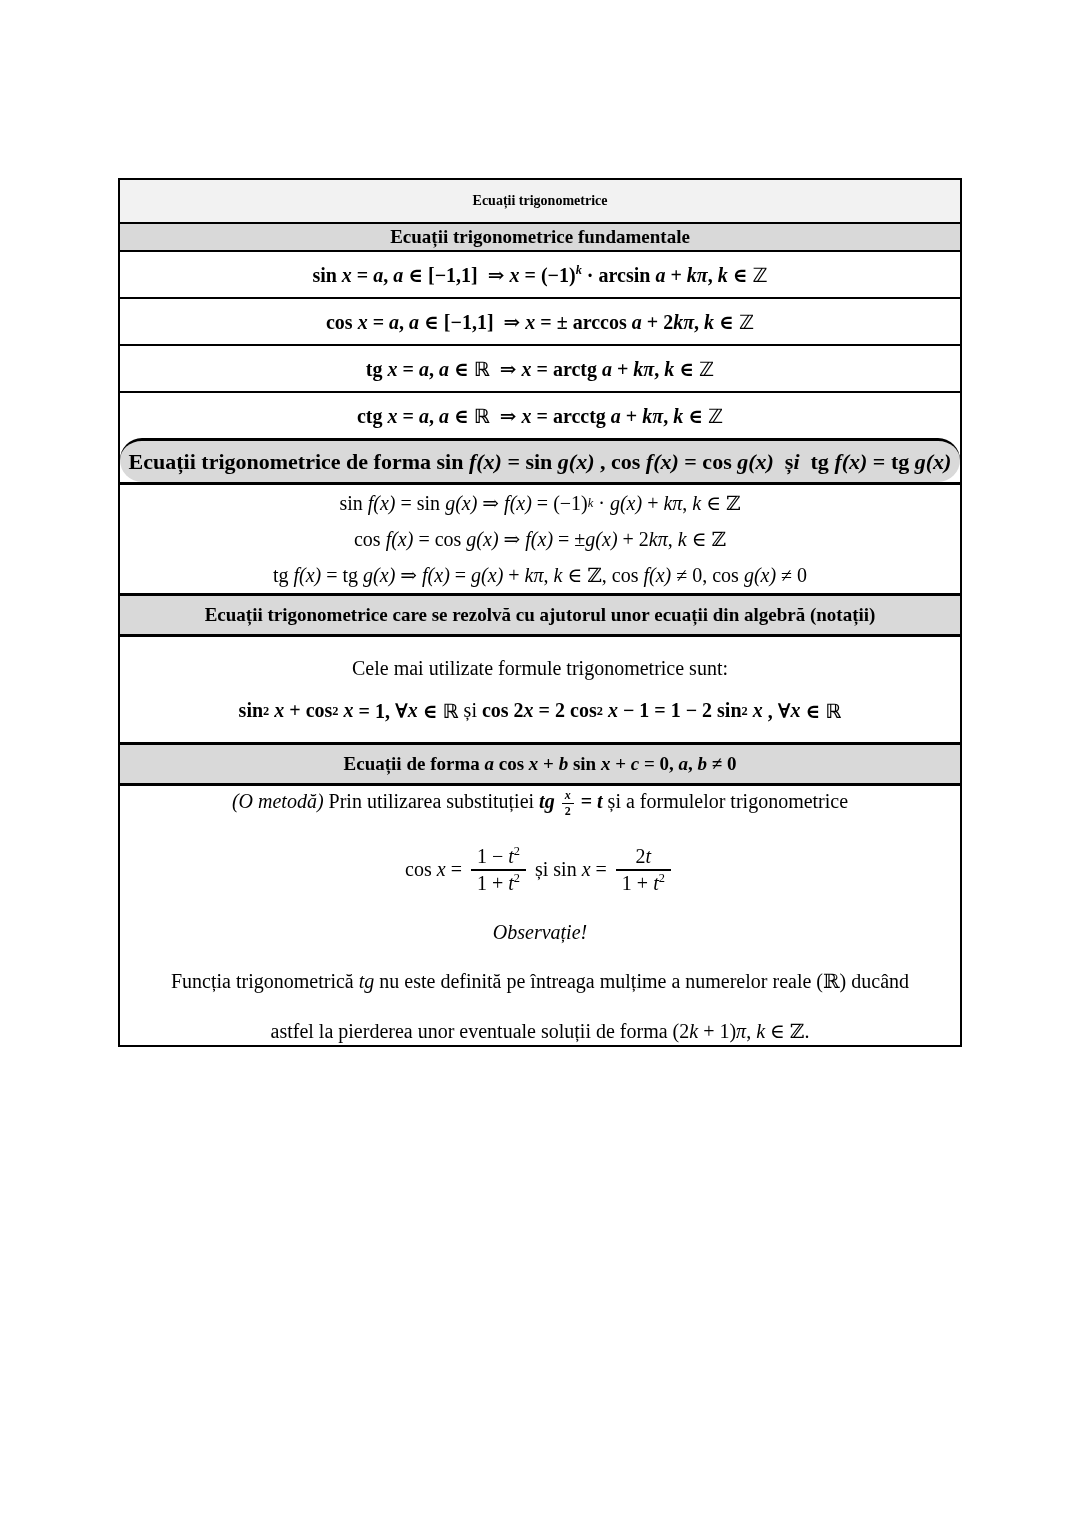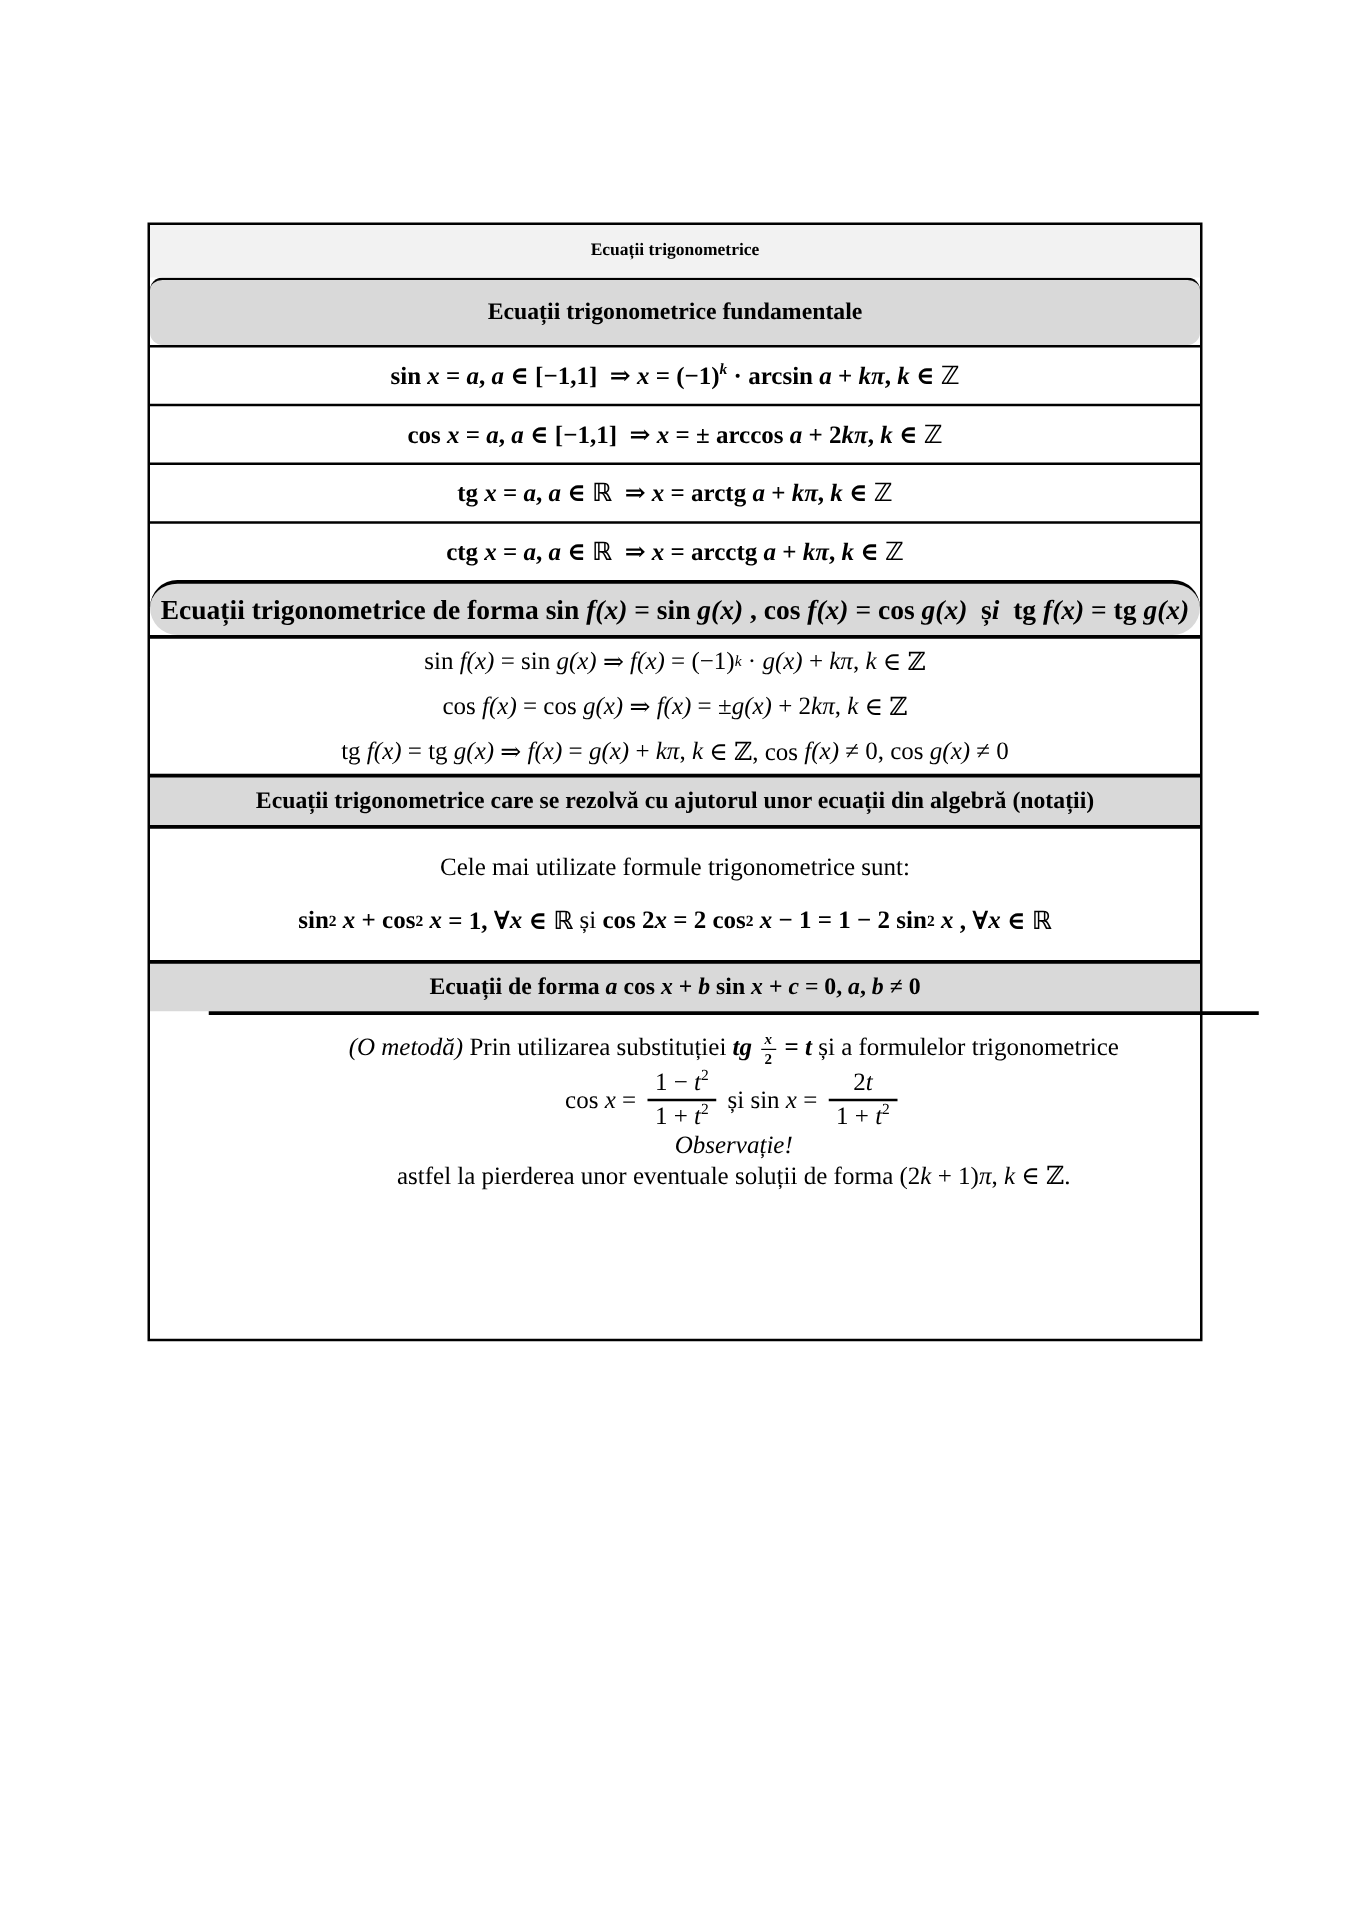--- a/index.html
+++ b/index.html
@@ -33,26 +33,26 @@
   .fs-eq    { font-size:20px; }
   .fs-body  { font-size:20px; }
   
   .v  { font-style:italic; }
   .i  { font-style:italic; }
   .b  { font-weight:bold; }
   .bi { font-weight:bold; font-style:italic; }
   .n  { font-weight:normal; }
   sup { font-size:0.62em; line-height:0; vertical-align:super; }
   
-  .h42 { height:42px; } .h45 { height:54px;border-radius:10px; } .h47 { height:47px; }
+  .h42 { height:42px; } .h45 { height:28px; } .h47 { height:47px; }
   .h44 { height:44px; } .h111{ height:111px;} .h41 { height:41px; }
   .h84 { height:108px; } .h262{ height:262px; }
   .h111 .segline { height:37px; display:flex; align-items:center; }
   .h84  .segline { height:42px; display:flex; align-items:center; }
-  .h262 { justify-content:flex-start; padding:12px 0;margin-left:47px; }
+  .h262 { justify-content:space-between; padding:2px 0; }
   
   .frac { display:inline-block; vertical-align:middle; text-align:center; margin:0 4px; }
   .frac .num { display:block; border-bottom:2px solid var(--border, #000000); padding:0 6px 1px; }
   .frac .den { display:block; padding:1px 6px 0; }
   .sfrac { font-size:12px; margin:0 2px; vertical-align:middle; }
   .sfrac .num { border-bottom-width:1px; padding:0 3px 0; }
   .sfrac .den { padding:0 3px 0; }
   .dfrac { font-size:20px; }
   .fracline { display:flex; align-items:center; justify-content:center; }
 </style>
@@ -106,17 +106,18 @@
     </div>
 
     <div class="row h41 bt3 hdr-bg bold fs-hdr">
       <div class="segline"><span>Ecuații de forma </span><span class="v">a</span><span> cos </span><span class="v">x</span><span> + </span><span class="v">b</span><span> sin </span><span class="v">x</span><span> + </span><span class="v">c</span><span> = 0, </span><span class="v">a</span><span>, </span><span class="v">b</span><span> ≠ 0</span></div>
     </div>
 
     <div class="row h262 bt3 fs-body">
       <div class="segline"><span class="i">(O metodă)</span><span> Prin utilizarea substituției </span><span class="bi">tg </span><span class="frac sfrac"><span class="num"><span class="bi">x</span></span><span class="den"><span class="b">2</span></span></span><span class="b"> = </span><span class="bi">t</span><span> și a formulelor trigonometrice</span></div>
       <div class="segline fracline"><span>cos </span><span class="v">x</span><span> = </span><span class="frac dfrac"><span class="num"><span>1 − </span><span class="v">t</span><sup>2</sup></span><span class="den"><span>1 + </span><span class="v">t</span><sup>2</sup></span></span><span> și sin </span><span class="v">x</span><span> = </span><span class="frac dfrac"><span class="num"><span>2</span><span class="v">t</span></span><span class="den"><span>1 + </span><span class="v">t</span><sup>2</sup></span></span></div>
       <div class="segline i">Observație!</div>
+      <div class="segline"><span>Funcția trigonometrică </span><span class="i">tg</span><span> nu este definită pe întreaga mulțime a numerelor reale (ℝ) ducând</span></div>
       <div class="segline"><span>astfel la pierderea unor eventuale soluții de forma (2</span><span class="v">k</span><span> + 1)</span><span class="v">π</span><span>, </span><span class="v">k</span><span> ∈ ℤ.</span></div>
     </div>
 
   </div>
 </div>
 
 </body></html>

